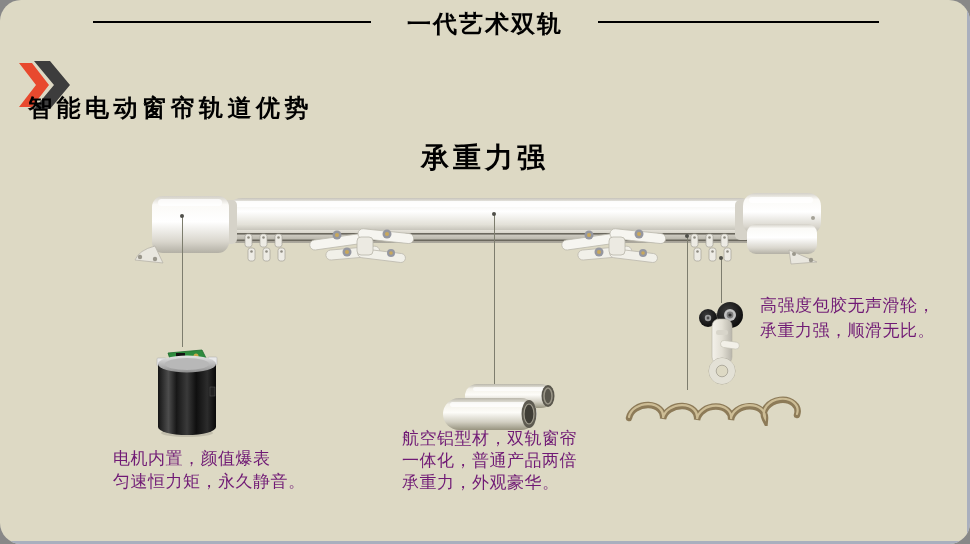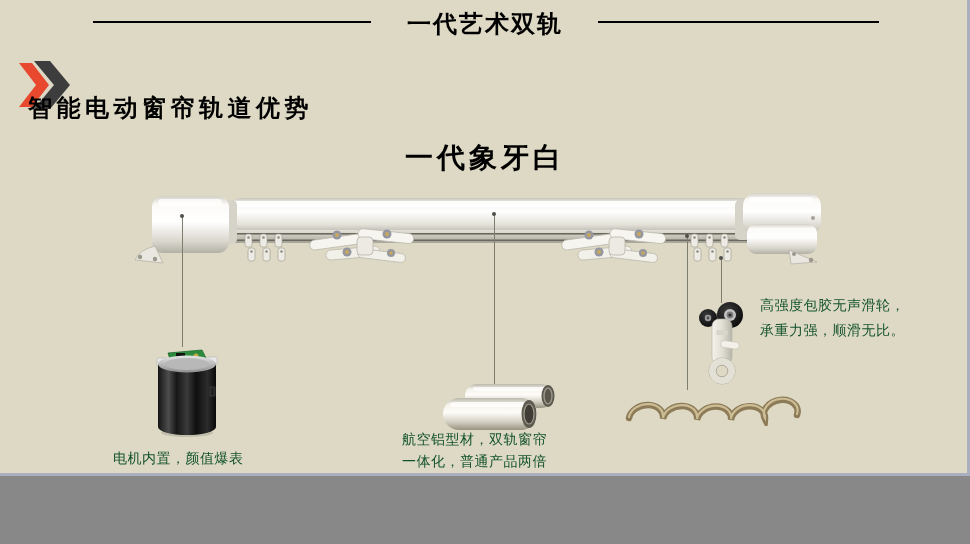--- a/index.html
+++ b/index.html
@@ -1,20 +1,21 @@
 <!DOCTYPE html>
 <html><head>
 <meta charset="utf-8">
 <style>
   html,body{margin:0;padding:0;background:#888;}
   .slide{
-    position:relative;width:970px;height:476px;overflow:hidden;
+    position:relative;width:970px;height:544px;overflow:hidden;
     background:#DDD9C4;
     font-family:"Liberation Sans","DejaVu Sans",sans-serif;
     color:#000;
+    border-radius:21px;
   }
   .edge-right{position:absolute;right:0;top:0;width:3px;height:100%;background:#A9AFBE;}
   .edge-bottom{position:absolute;left:0;bottom:0;width:100%;height:3px;background:#A9AFBE;}
 
   .page-title{
     position:absolute;top:8px;left:0;right:0;text-align:center;
     font-size:24px;font-weight:bold;letter-spacing:2px;
   }
   .rule{position:absolute;top:21px;height:2px;background:#000;}
   .rule-left{left:93px;width:278px;}
@@ -41,22 +42,22 @@
   .cline-alum{left:494px;top:215px;height:170px;}
   .cline-spiral{left:687px;top:237px;height:153px;}
   .cline-pulley{left:721px;top:259px;height:44px;}
   .cdot{position:absolute;width:4px;height:4px;border-radius:50%;background:#50504A;}
   .cdot-motor{left:180px;top:214px;}
   .cdot-alum{left:492px;top:212px;}
   .cdot-spiral{left:685px;top:234px;}
   .cdot-pulley{left:719px;top:256px;}
 
   .note{
-    position:absolute;font-size:14px;line-height:23px;letter-spacing:0.5px;
-    color:#14532d;white-space:pre-line;
+    position:absolute;font-size:17px;line-height:23px;letter-spacing:0.5px;
+    color:#701a75;white-space:pre-line;
   }
   .note-motor{left:113px;top:447px;}
   .note-alum{left:402px;top:428px;line-height:22px;}
   .note-spiral{left:635px;top:428px;line-height:22px;}
   .note-pulley{left:760px;top:293px;line-height:25px;}
 </style>
 </head>
 <body>
 
 <div class="slide">
@@ -66,21 +67,21 @@
   <div class="rule rule-right"></div>
 
   <div class="chevron-wrap">
     <svg width="52" height="48" viewBox="0 0 52 48">
       <polygon points="15,0 31,0 51,24 31,48 15,48 35,24" fill="#3D3D3D"></polygon>
       <polygon points="0,2 13,2 30,24 13,46 0,46 17,24" fill="#E8492E"></polygon>
     </svg>
   </div>
   <div class="heading">智能电动窗帘轨道优势</div>
 
-  <div class="subtitle">一代象牙白</div>
+  <div class="subtitle">承重力强</div>
 
   <svg class="track-svg" width="820" height="85" viewBox="0 0 820 85">
     <defs>
       <linearGradient id="tubeGrad" x1="0" y1="0" x2="0" y2="1">
         <stop offset="0" stop-color="#C6C3BA"></stop>
           <stop offset="0.12" stop-color="#F2F1EC"></stop>
         <stop offset="0.35" stop-color="#FFFFFF"></stop>
           <stop offset="0.7" stop-color="#E3E1D8"></stop>
         <stop offset="1" stop-color="#A9A69B"></stop>
       </linearGradient>

